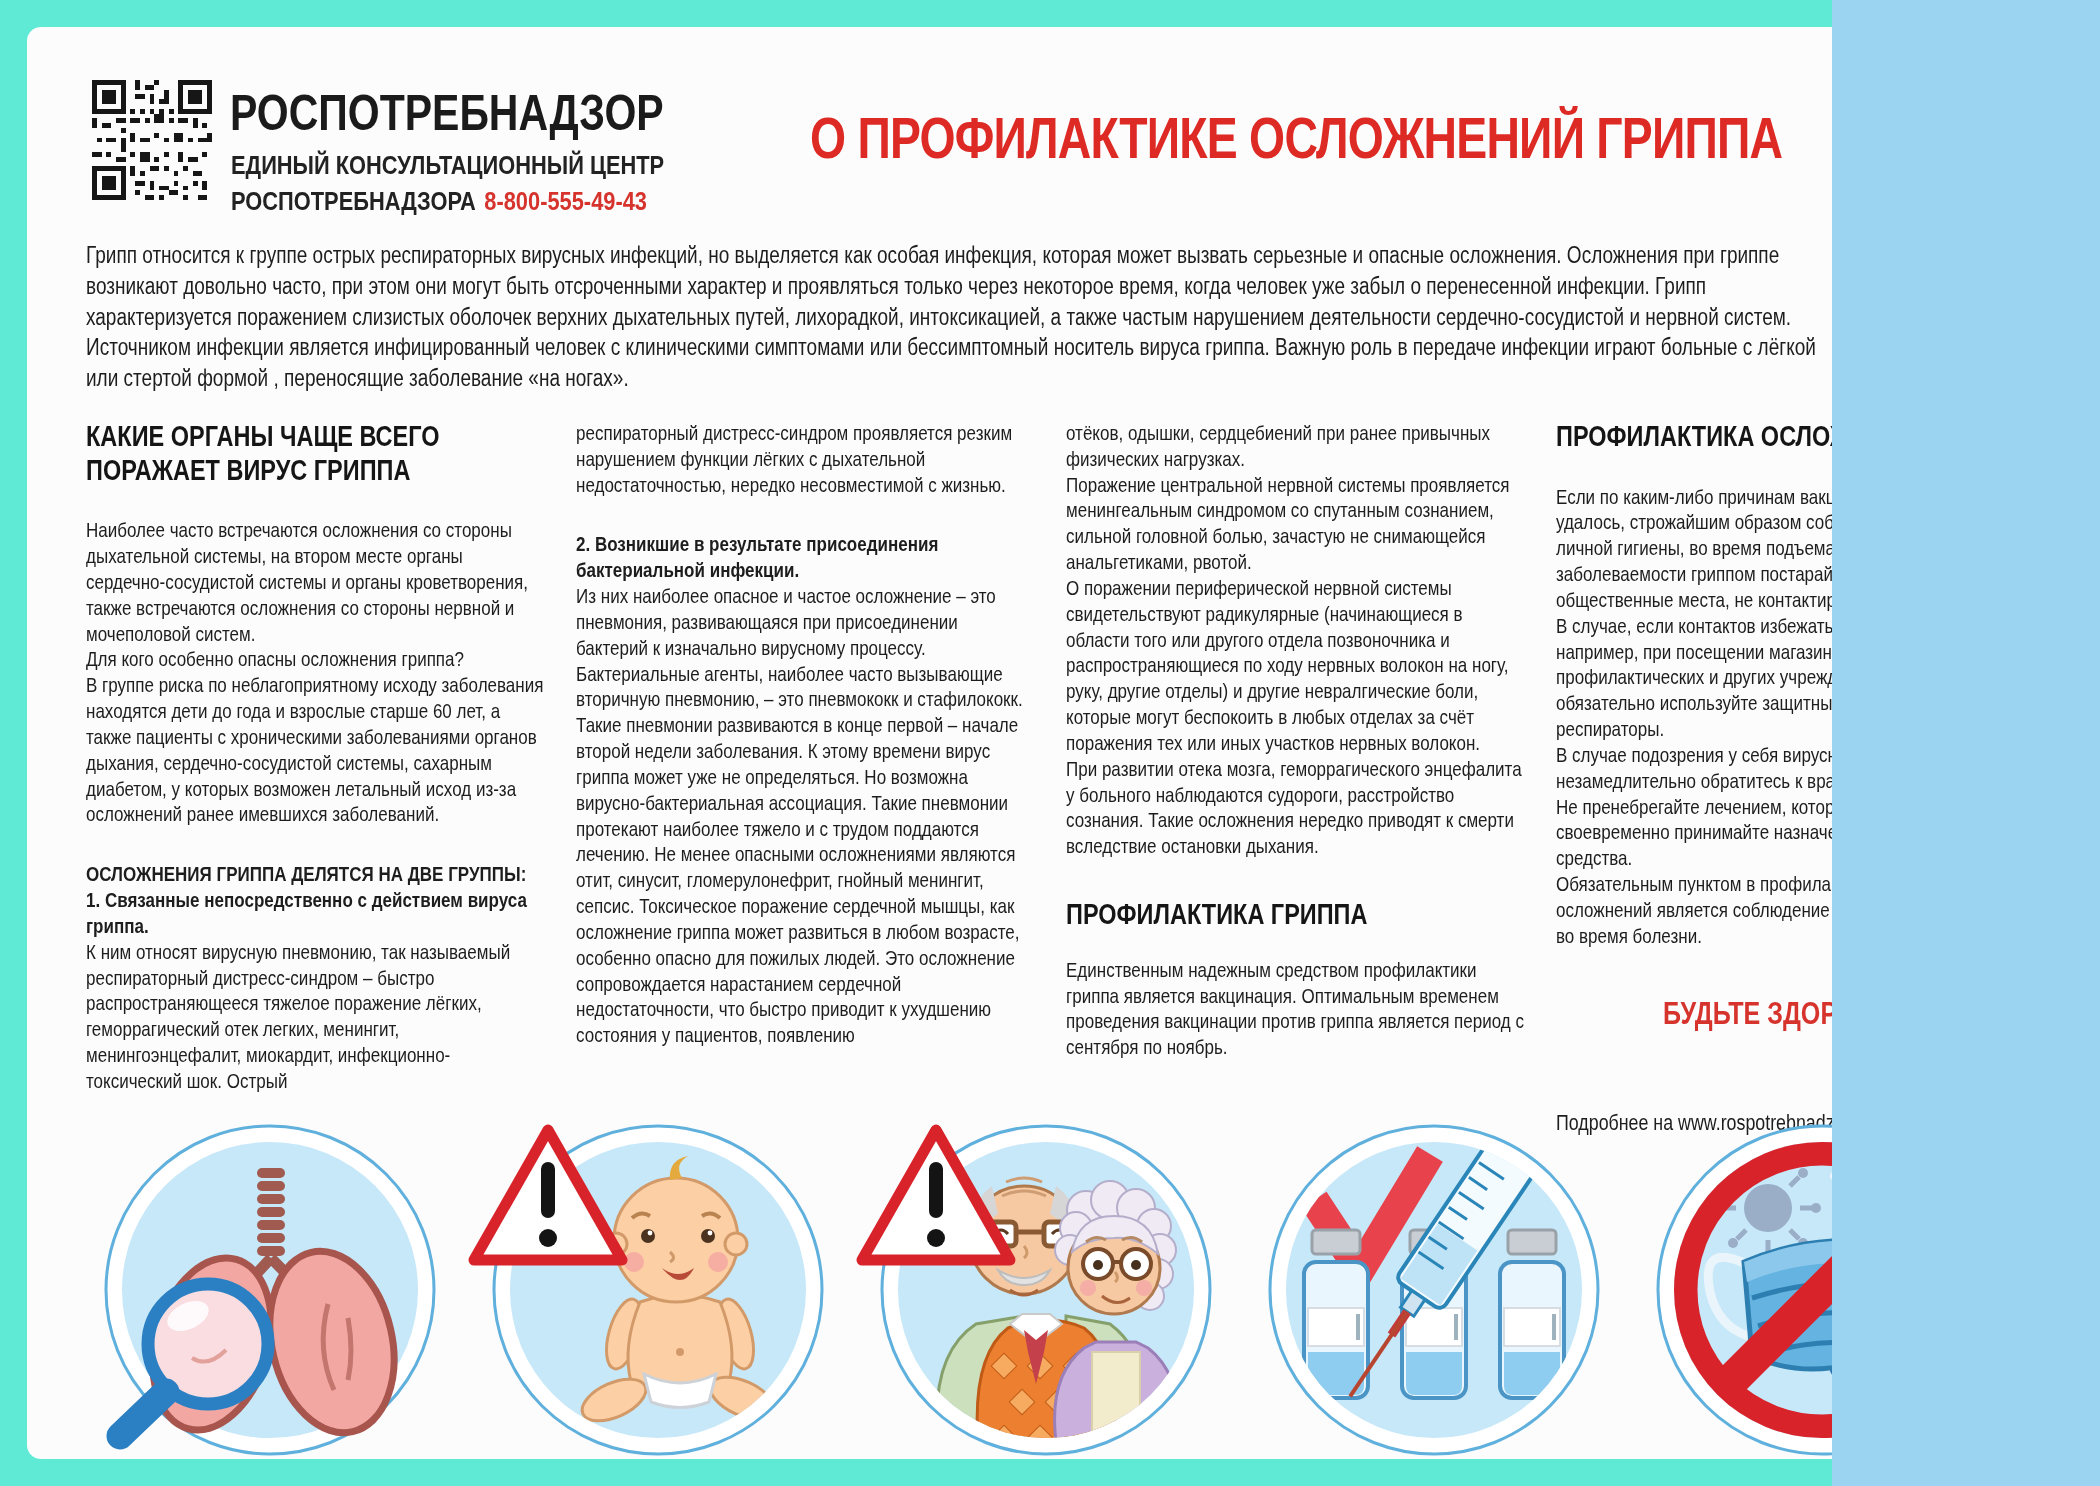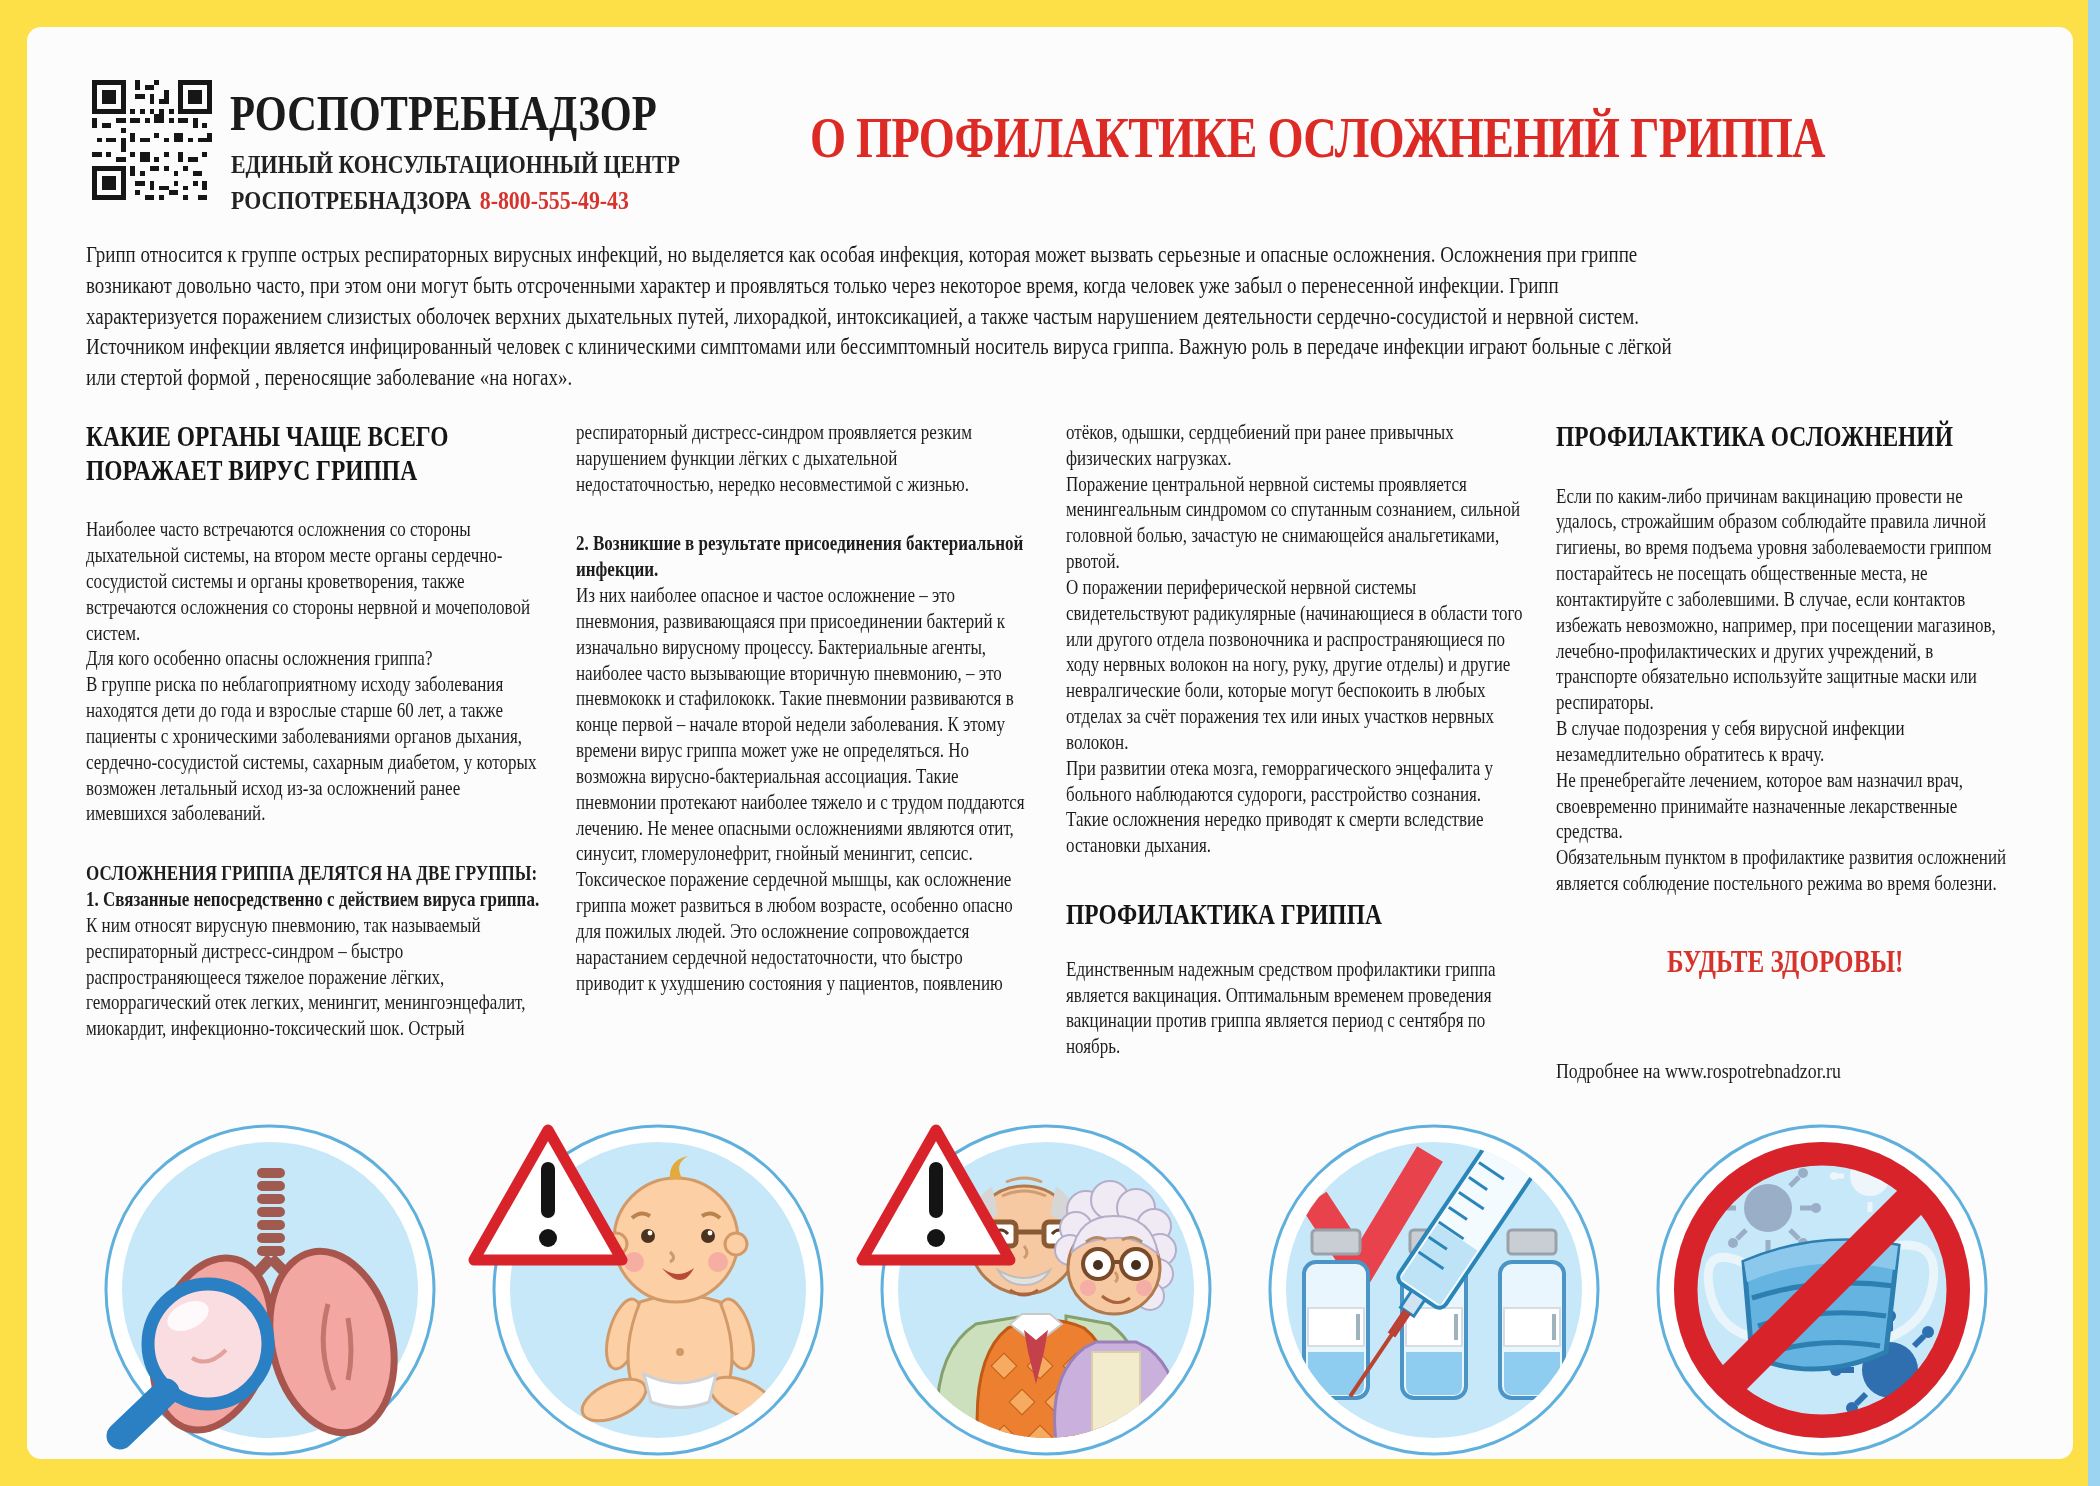--- a/index.html
+++ b/index.html
@@ -1,17 +1,17 @@
 <!DOCTYPE html>
 <html lang="ru"><head>
 <meta charset="utf-8">
 <style>
   html,body{margin:0;padding:0;background:#9ad4f0}
-  .poster{position:relative;width:2088px;height:1486px;background:#fde047;
-          font-family:Liberation Serif, serif;color:#1c1c1c;overflow:hidden}
+  .poster{position:relative;width:1832px;height:1486px;background:#5eead4;
+          font-family:Liberation Sans, sans-serif;color:#1c1c1c;overflow:hidden}
   .sheet{position:absolute;left:27px;top:27px;width:2046px;height:1432px;
          background:#fcfcfd;border-radius:14px}
   .a{position:absolute}
   .qr{left:92px;top:80px;width:120px;height:120px}
   .org{left:230px;top:84px;font-size:50px;font-weight:700;white-space:nowrap;
        transform:scaleX(.82);transform-origin:0 0;color:#1b1b1b;letter-spacing:0}
   .hdr2{left:231px;top:150px;font-size:26px;font-weight:700;white-space:nowrap;
         transform:scaleX(.84);transform-origin:0 0;color:#222}
   .hdr3{left:231px;top:186px;font-size:26px;font-weight:700;white-space:nowrap;
         transform:scaleX(.84);transform-origin:0 0;color:#222}

